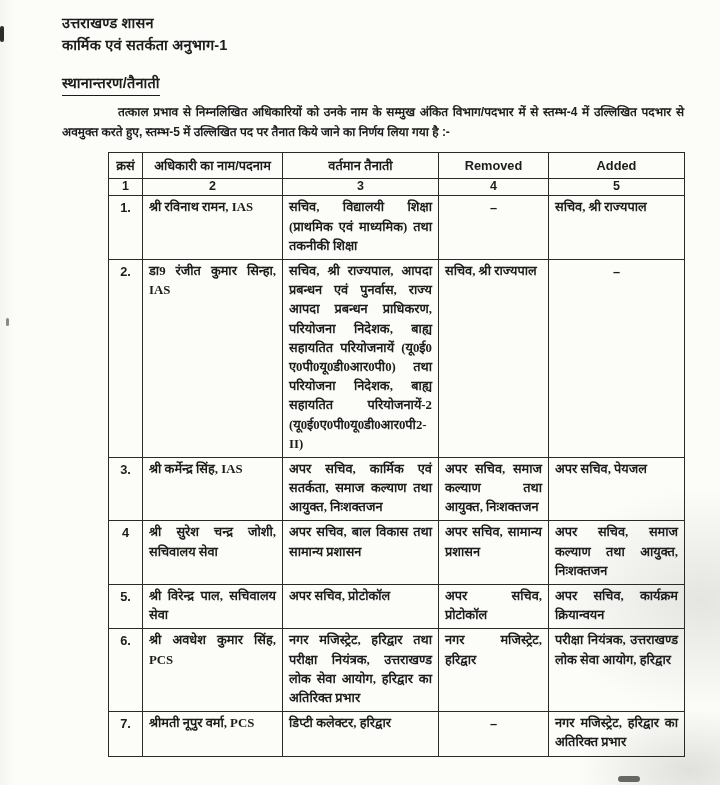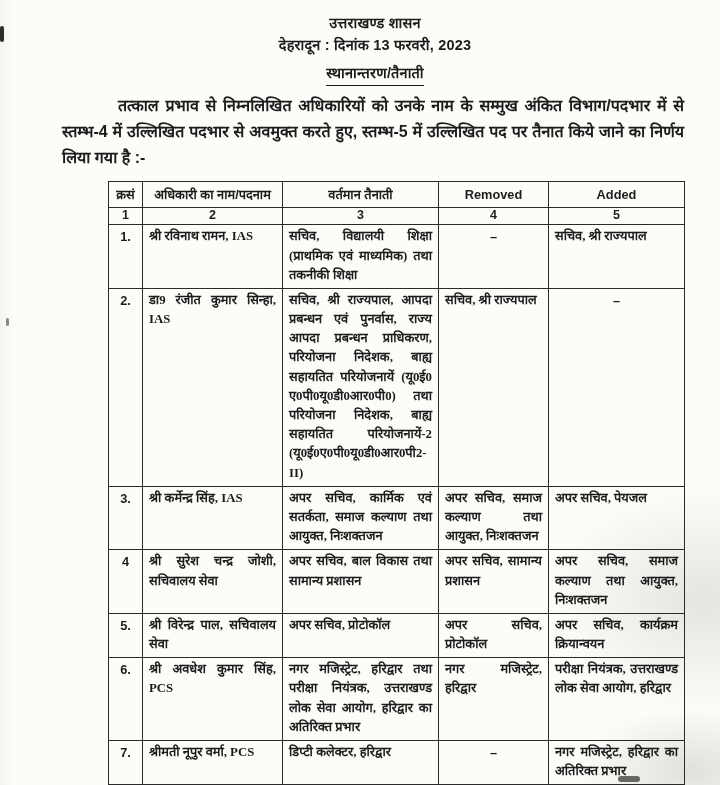--- a/index.html
+++ b/index.html
@@ -20,36 +20,35 @@
       #fcfcf9;
   }
   .artifact{position:absolute;background:#2e2c28;border-radius:2px;}
   .a1{left:0;top:26px;width:4px;height:16px;}
   .a2{left:6px;top:318px;width:3px;height:8px;opacity:.55;}
   .a3{left:618px;top:776px;width:22px;height:6px;opacity:.7;border-radius:3px;}
   .doc{
     position:absolute;left:62px;top:12px;width:626px;
   }
   .hdr{
-    text-align:center;
     font-weight:700;
     font-size:14.5px;
     line-height:1.55;
     letter-spacing:.2px;
   }
   .hdr div{white-space:nowrap;}
   .subject{
     display:inline-block;
     border-bottom:1.6px solid #1c1c1c;
     padding-bottom:1px;
-    margin-top:5px;
+    margin-top:15px;
   }
   .para{
     font-weight:700;
-    font-size:16px;
+    font-size:12px;
     line-height:1.62;
     text-align:justify;
     margin:7px 4px 0 0;
   }
   .para.indent{text-indent:56px;}
   table.transfer{
     border-collapse:collapse;
     margin:10px 0 0 46px;
     width:576px;
     table-layout:fixed;
@@ -83,21 +82,21 @@
 
 <div class="paper"></div>
 <div class="artifact a1"></div>
 <div class="artifact a2"></div>
 <div class="artifact a3"></div>
 
 <div class="doc">
 
   <div class="hdr">
     <div>उत्तराखण्ड शासन</div>
-    <div>देहरादून : दिनांक 13 फरवरी, 2023</div>
+    <div>कार्मिक एवं सतर्कता अनुभाग-1</div>
     <div><span class="subject">स्थानान्तरण/तैनाती</span></div>
   </div>
 
   <p class="para indent">तत्काल प्रभाव से निम्नलिखित अधिकारियों को उनके नाम के सम्मुख अंकित विभाग/पदभार में से स्तम्भ-4 में उल्लिखित पदभार से अवमुक्त करते हुए, स्तम्भ-5 में उल्लिखित पद पर तैनात किये जाने का निर्णय लिया गया है :-</p>
 
   <table class="transfer">
     <colgroup>
       <col class="c-sno">
         <col class="c-name">
         <col class="c-cur">

